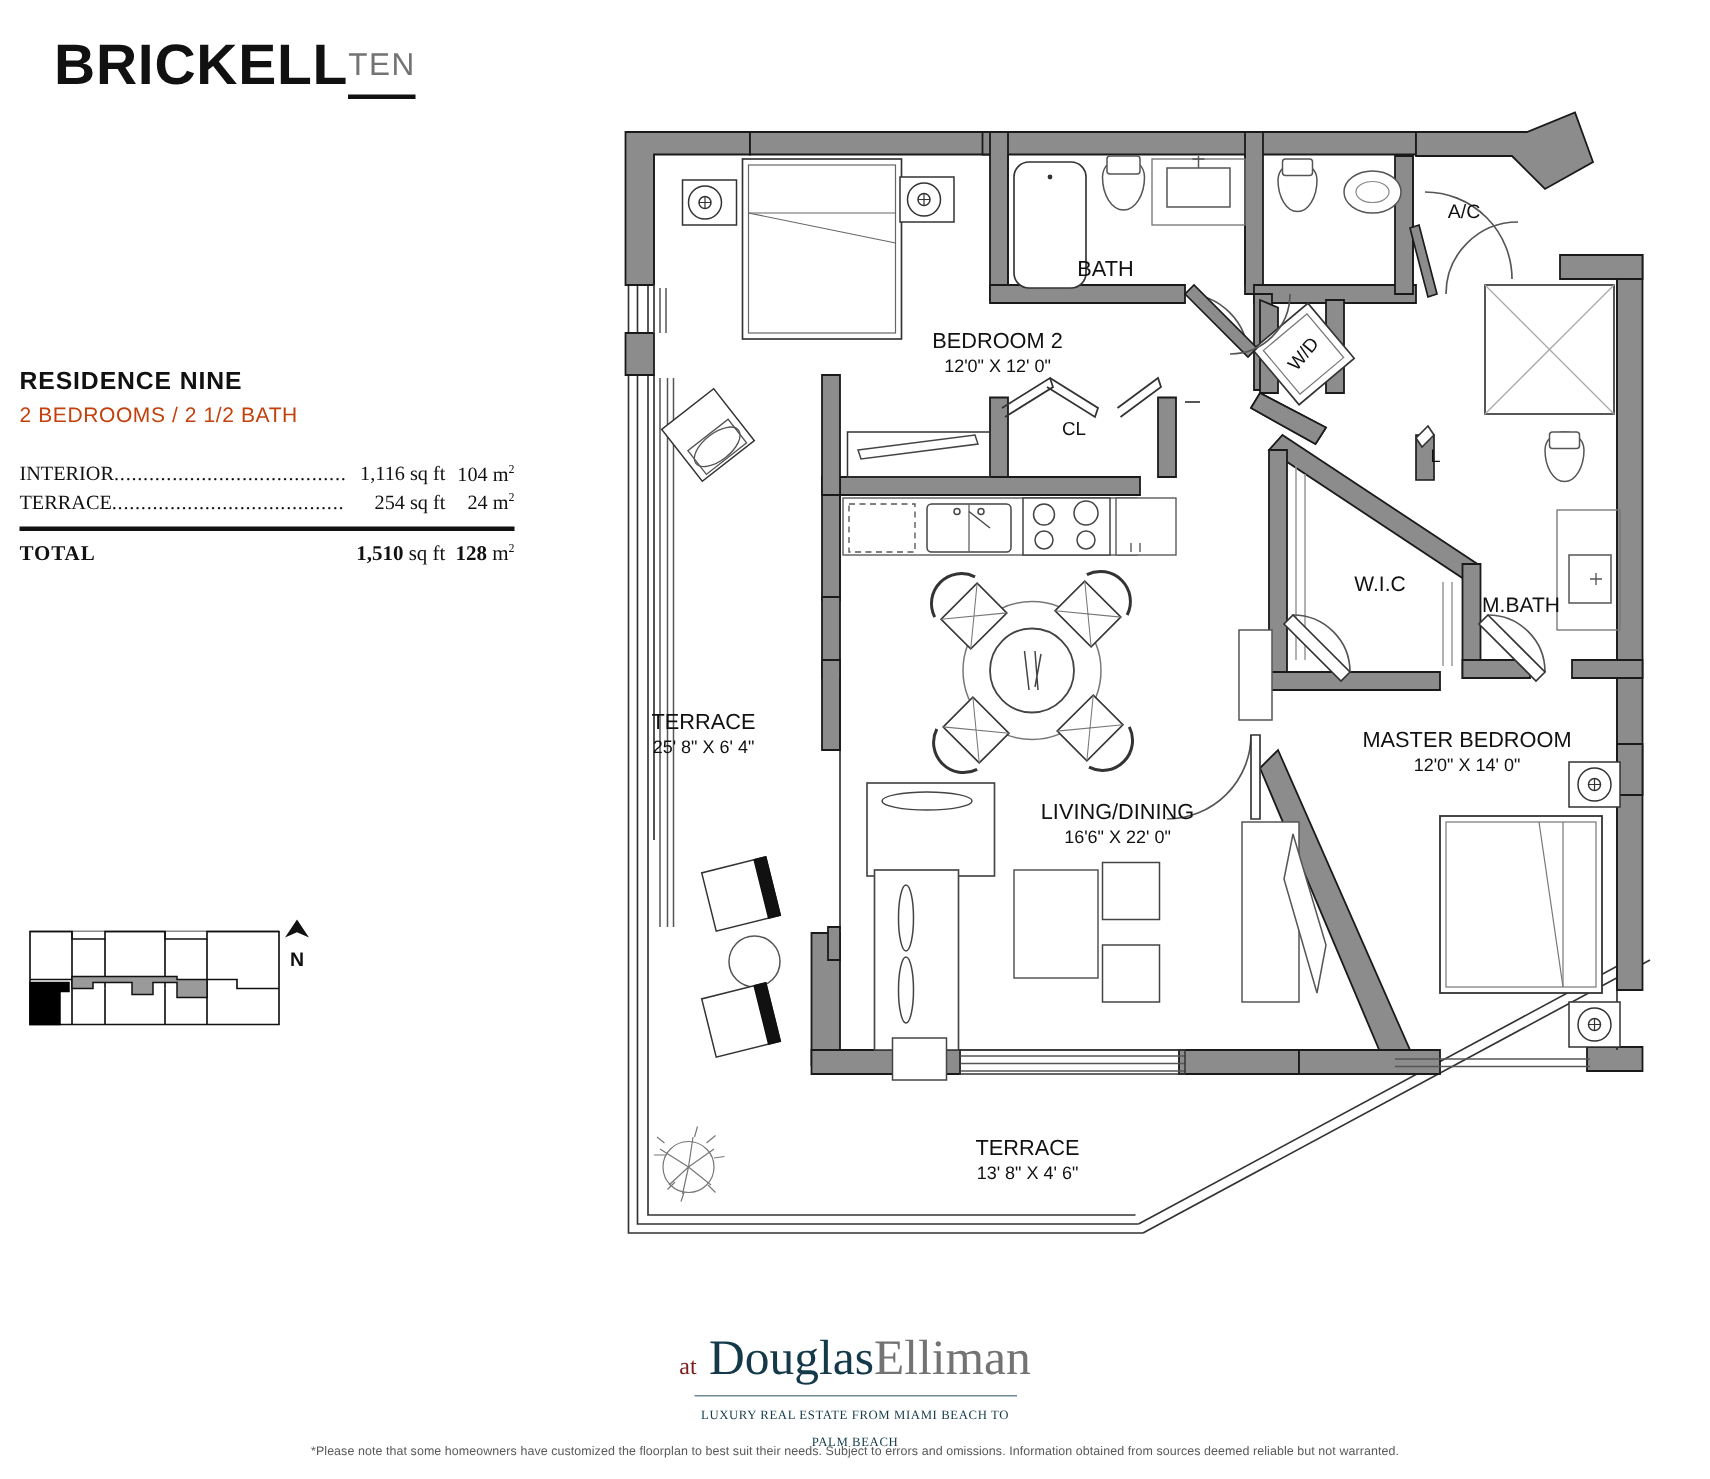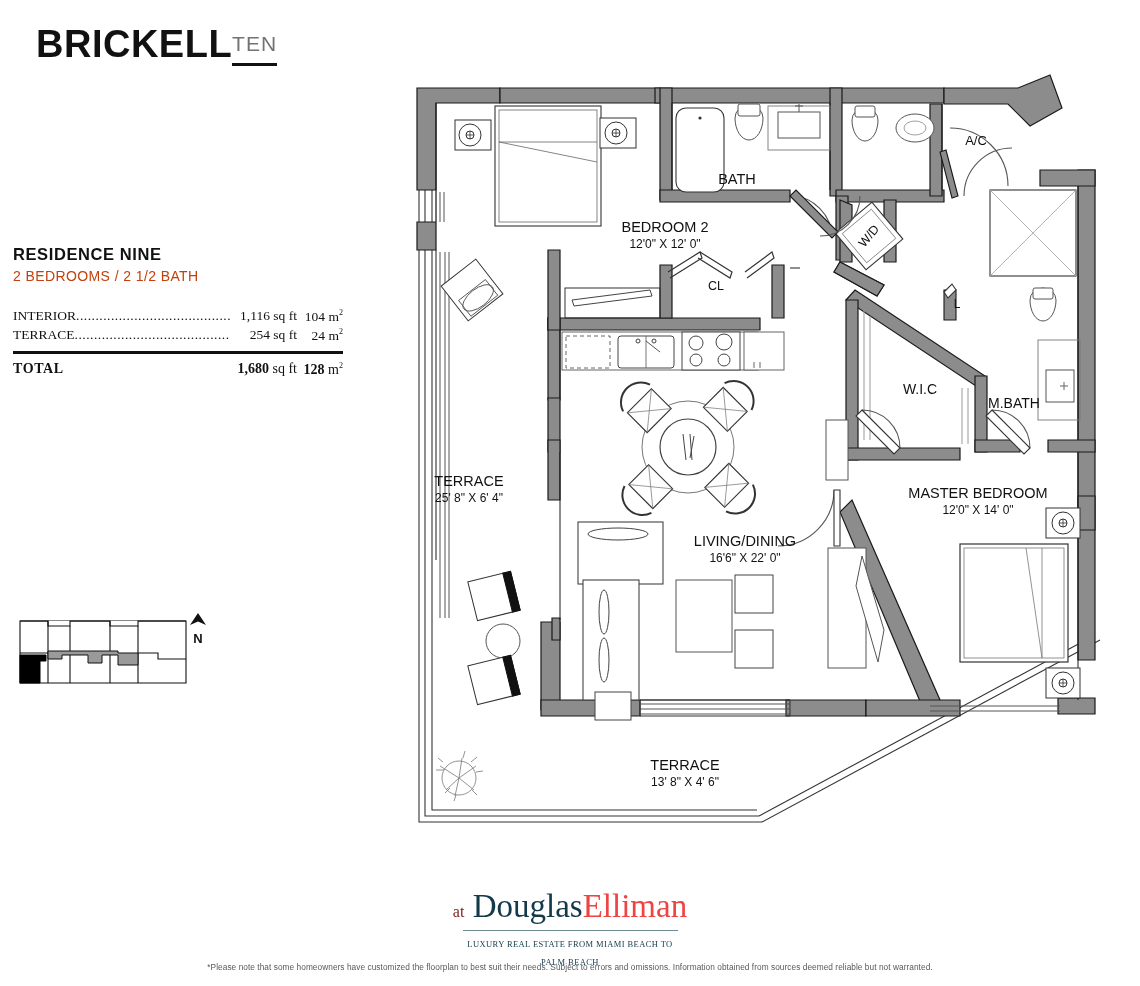--- a/index.html
+++ b/index.html
@@ -39,21 +39,21 @@
   
   #plan{position:absolute;left:395px;top:60px;width:720px;height:780px;}
 
   
   #brand{position:absolute;left:0;top:888px;width:1140px;text-align:center;}
   #brand .l1{font-family:"Liberation Serif",serif;font-size:19px;letter-spacing:1.2px;
              color:#2f6d7a;line-height:21px;}
   #brand .l2{font-family:"Liberation Serif",serif;font-size:33px;line-height:36px;letter-spacing:0px;}
   #brand .at{font-size:16px;color:#7f1d1d;font-style:normal;}
   #brand .dg{color:#143a4a;}
-  #brand .el{color:#ef4444;}
+  #brand .el{color:#737373;}
   #brand .l3wrap{width:215px;margin:0 auto;border-top:1px solid #6d8b94;padding-top:2px;}
   #brand .l3{font-family:"Liberation Serif",serif;font-size:8.5px;letter-spacing:.4px;color:#143a4a;}
   #disclaimer{position:absolute;left:0;top:962px;width:1140px;text-align:center;
               font-size:8.3px;color:#59595b;letter-spacing:.05px;}
 </style>
 </head>
 <body>
 
 <div id="logo">
   <span class="brickell">BRICKELL</span><span class="tenwrap"><span class="ten">TEN</span><span class="tenrule"></span></span>
@@ -74,21 +74,21 @@
       <td class="sqft">254 sq ft</td>
       <td class="sqm"><span>24</span>&nbsp;<span>m</span><sup>2</sup></td>
     </tr>
     <tr class="ruleRow">
       <td colspan="3">
             <div class="rule"></div>
           </td>
     </tr>
     <tr class="totalrow">
       <td class="lbl">TOTAL</td>
-      <td class="sqft"><span class="b">1,680</span> <span>sq ft</span></td>
+      <td class="sqft"><span class="b">1,510</span> <span>sq ft</span></td>
       <td class="sqm"><span class="b">128</span>&nbsp;<span>m</span><sup>2</sup></td>
     </tr>
   </tbody>
     </table>
 </div>
 
 <div id="keyplan">
   <svg width="170" height="72" viewBox="0 0 170 72">
     <g fill="#ffffff" stroke="#111" stroke-width="1.1">
       <path d="M2,6 L2,68 L168,68 L168,6 Z"></path>

